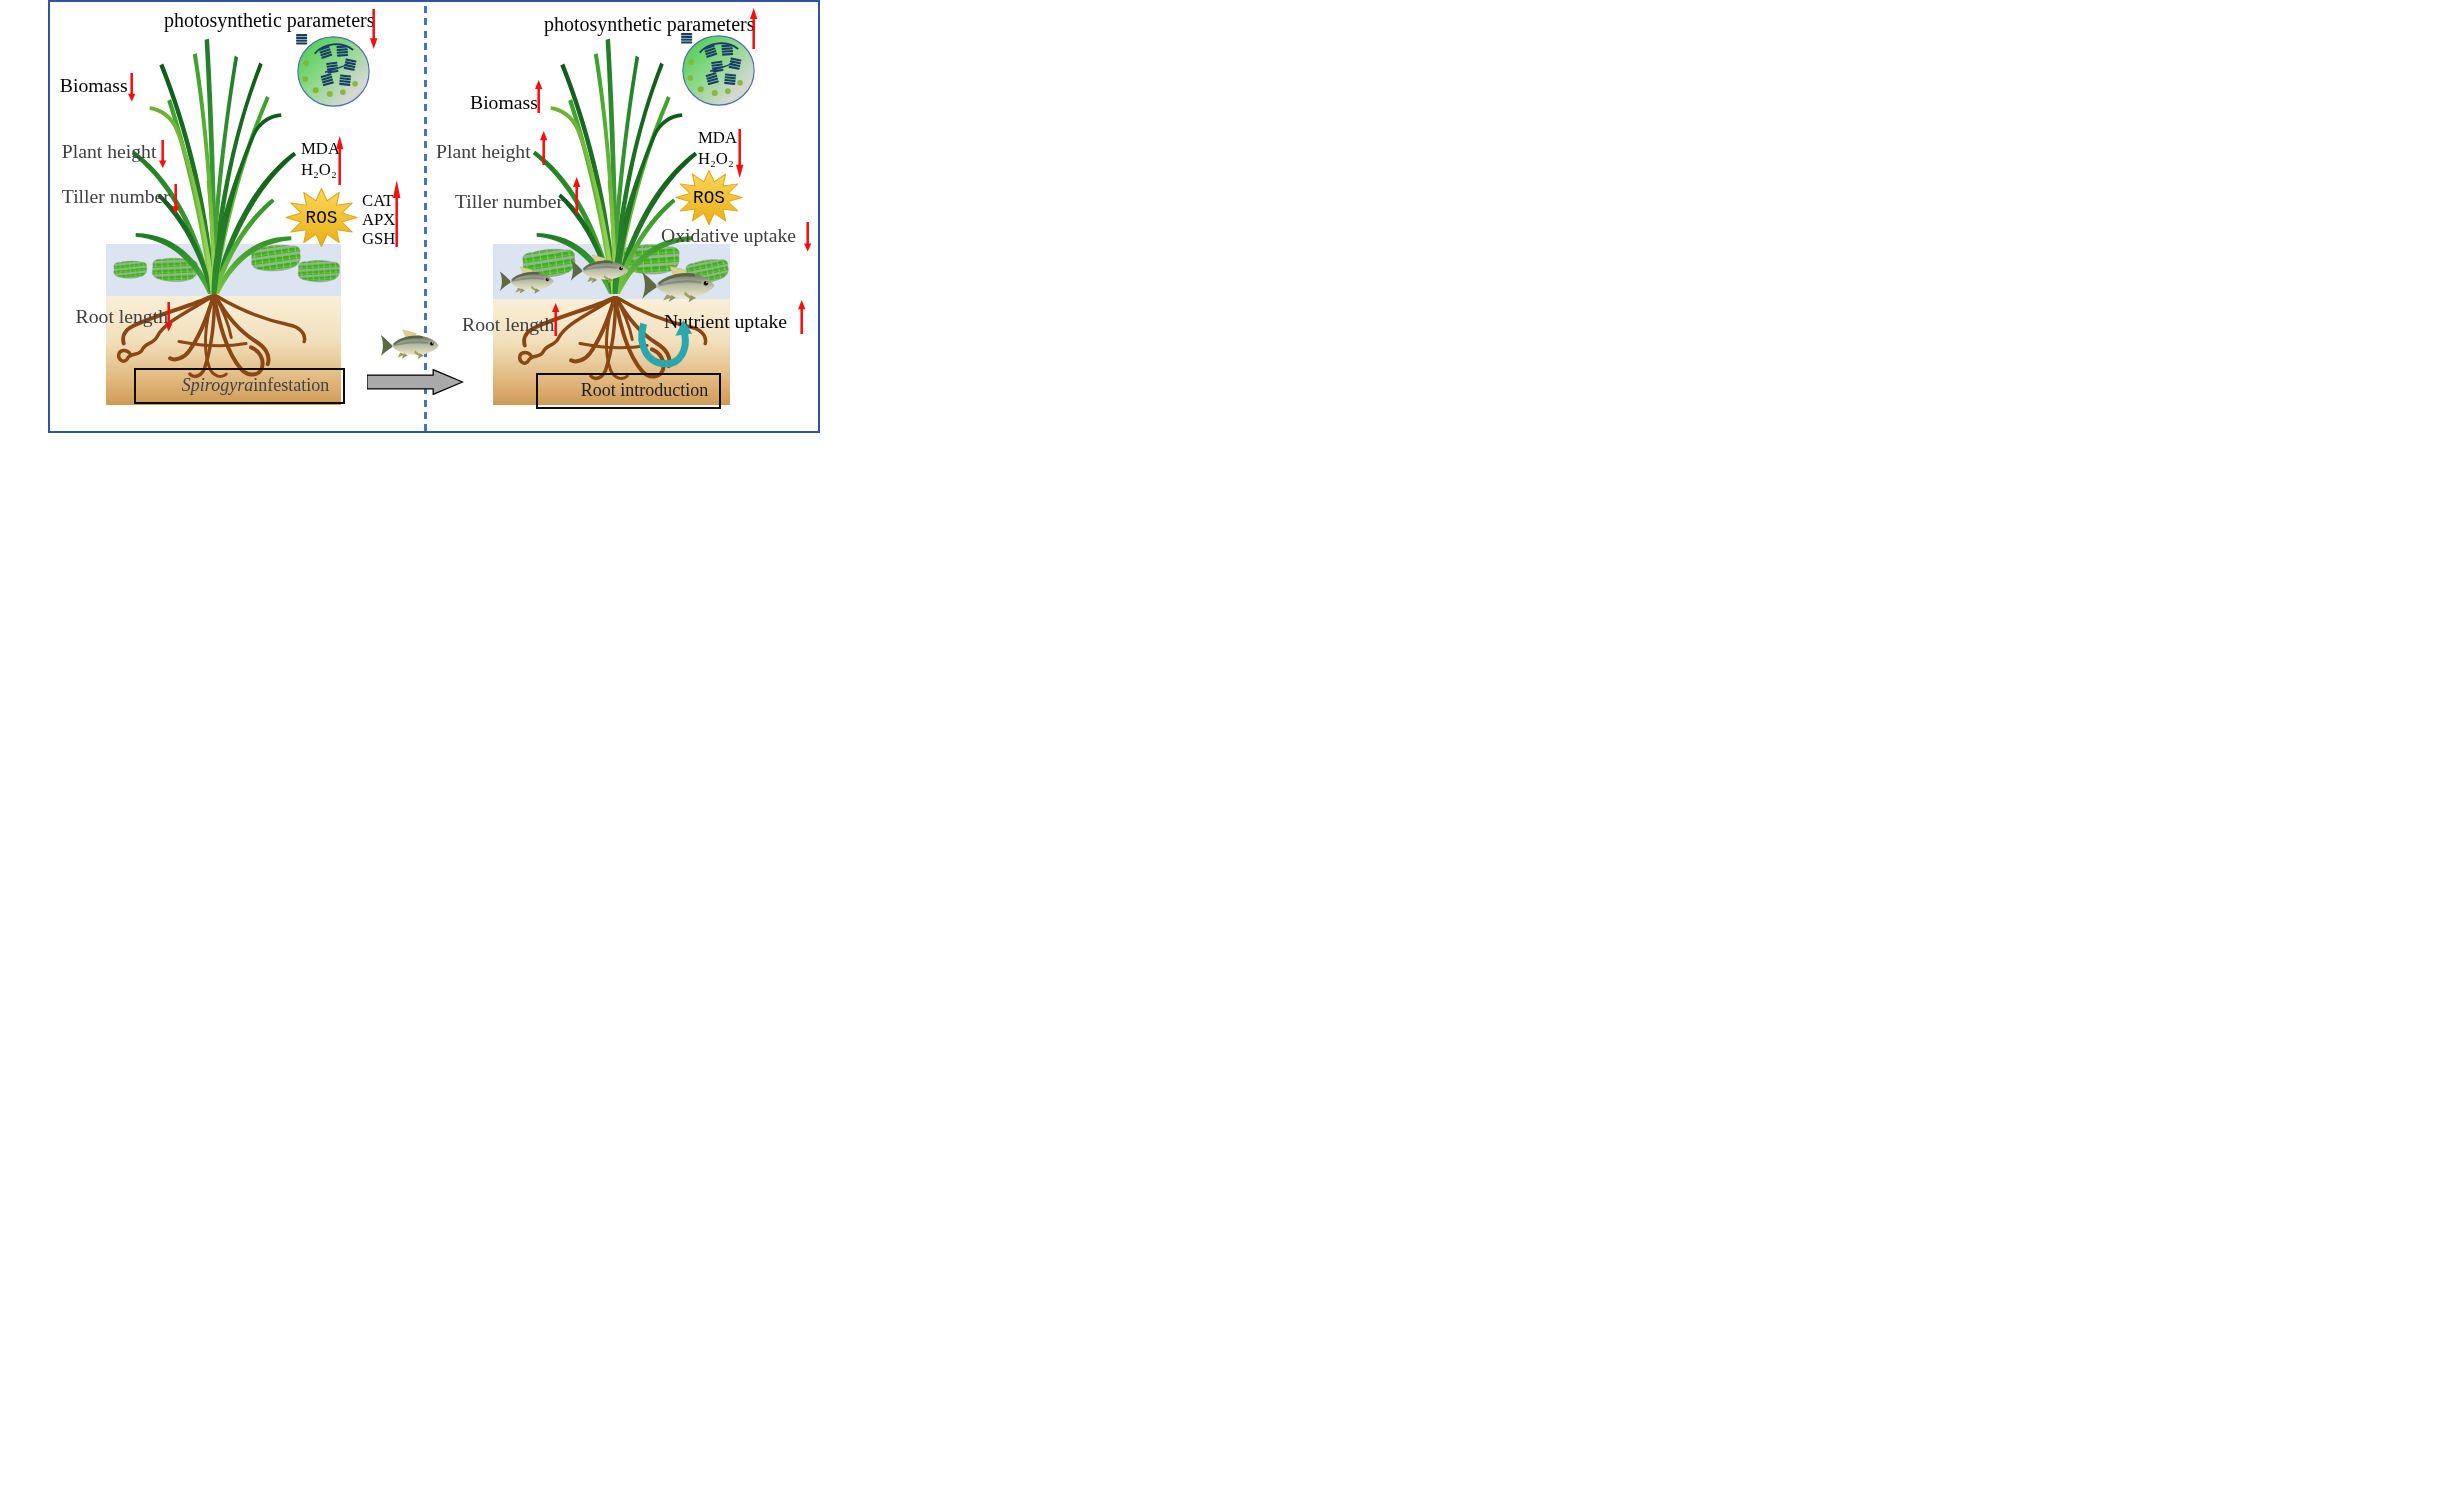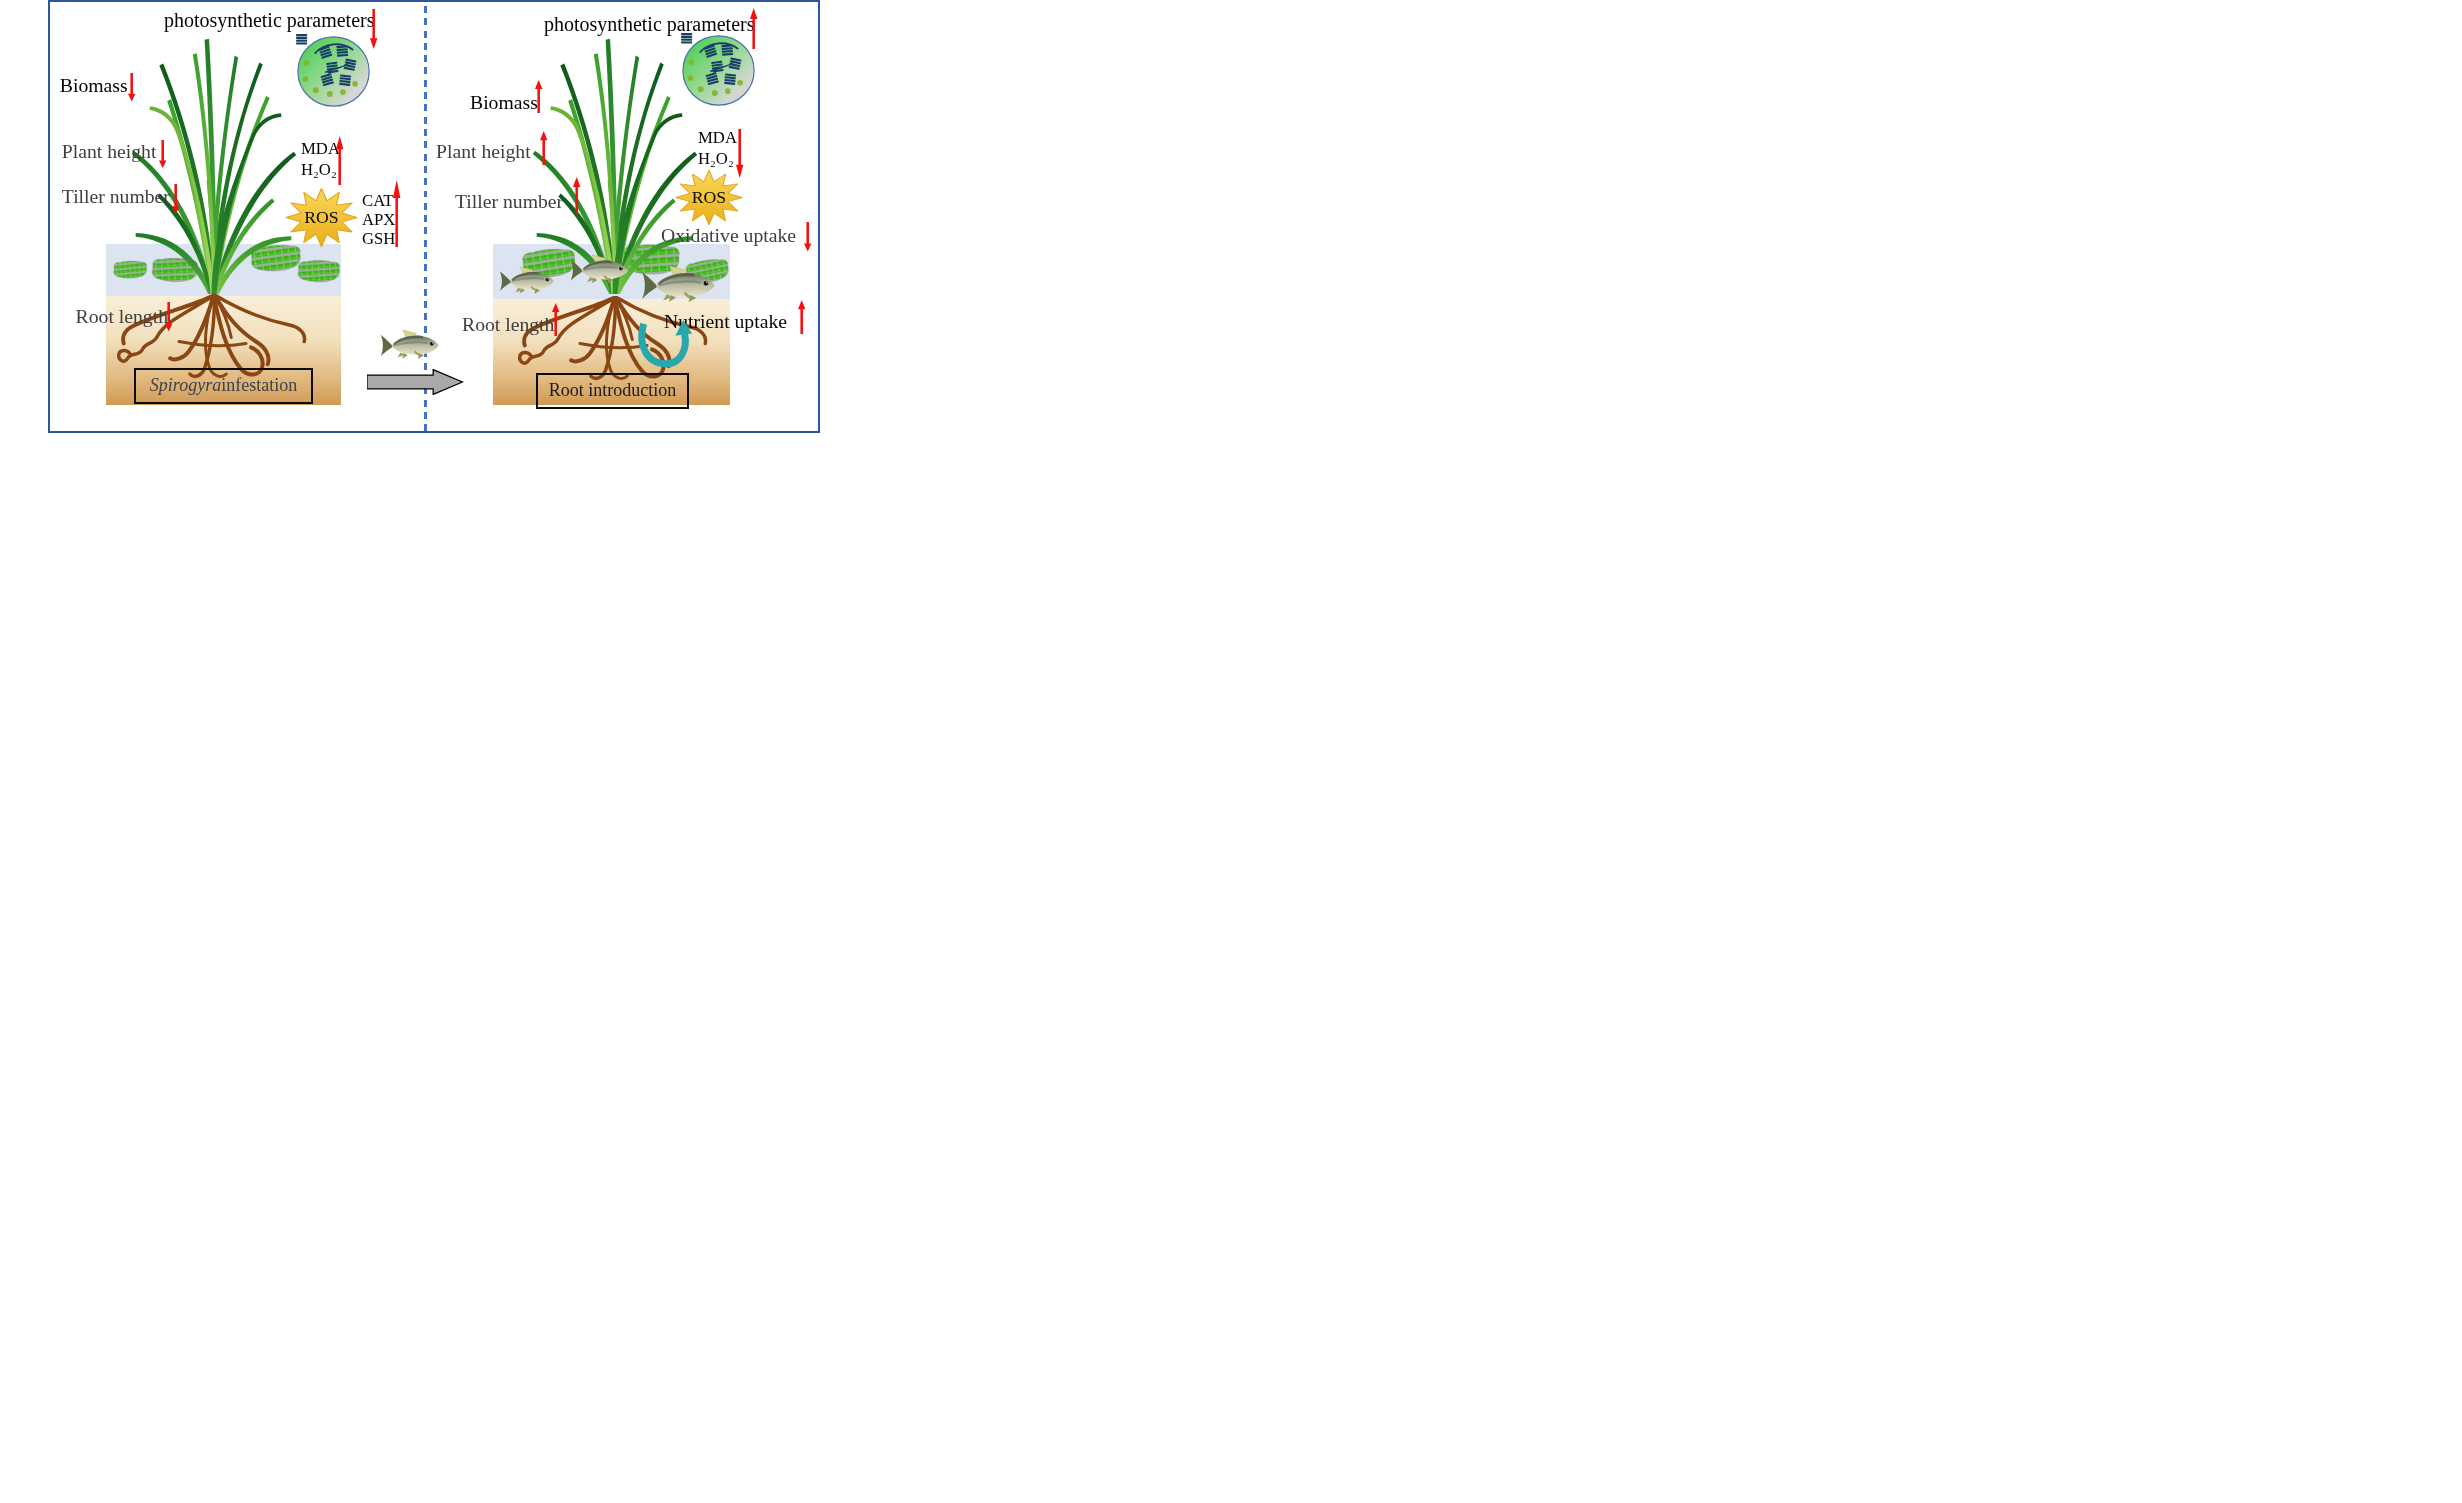--- a/index.html
+++ b/index.html
@@ -11,24 +11,24 @@
   .lbl.black{color:#050505;}
   .lbl.small{font-size:16.7px;}
   .stack span{display:block;}
   .rarr{position:absolute;width:9.4px;}
   .rarr.down{transform:rotate(180deg);}
   .divider{position:absolute;left:374px;top:3.9px;width:2.5px;height:425px;
            background:repeating-linear-gradient(180deg,#4472c4 0 6.9px,rgba(0,0,0,0) 6.9px 12.3px);}
   .water{position:absolute;background:#dce3f1;}
   .soil{position:absolute;background:linear-gradient(180deg,#f9efd8 0%,#f2e0bd 40%,#e2ba81 75%,#cf9a55 100%);}
   .cap-box{position:absolute;border:2px solid #0b0b0b;display:flex;align-items:center;
-           justify-content:center;font-size:18px;color:#3f4348;white-space:nowrap;}
+           justify-content:center;font-size:18px;color:#3f4348;white-space:nowrap;padding-left:32px;}
   .cap-box .it{font-style:italic;}
   .ros-txt{position:absolute;display:flex;align-items:center;justify-content:center;
-           font-size:17.7px;color:#0a0a0a;}
+           font-size:17.7px;color:#0a0a0a;font-family:Liberation Mono, monospace;}
   svg.abs{display:block;}
 </style>
 </head>
 <body>
 
 <svg width="0" height="0" style="position:absolute" aria-hidden="true">
   <defs>
     <linearGradient id="gDark" x1="0" y1="0" x2="0" y2="1">
       <stop offset="0" stop-color="#0f5a19"></stop>
         <stop offset="1" stop-color="#2f8f2d"></stop>

